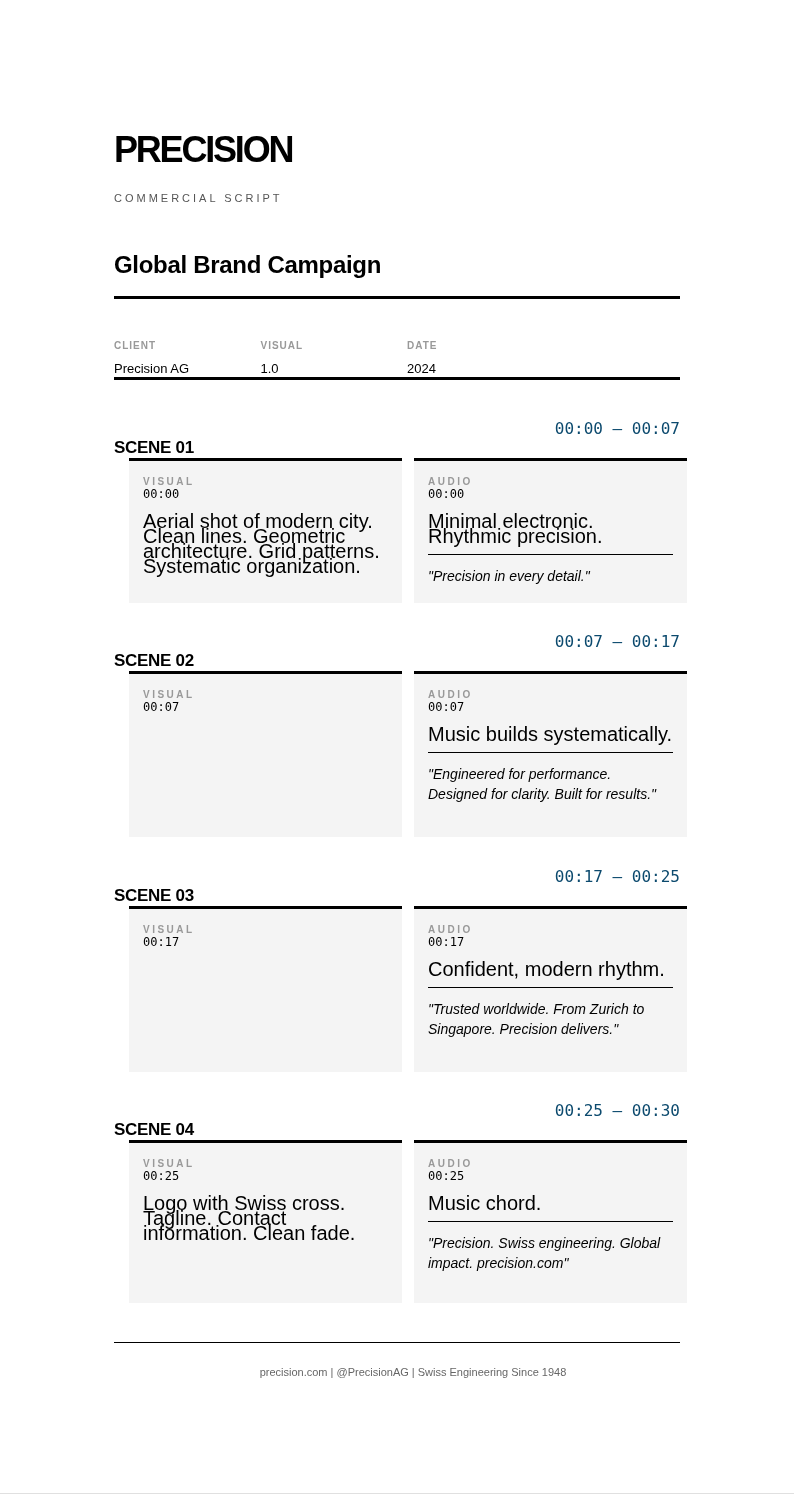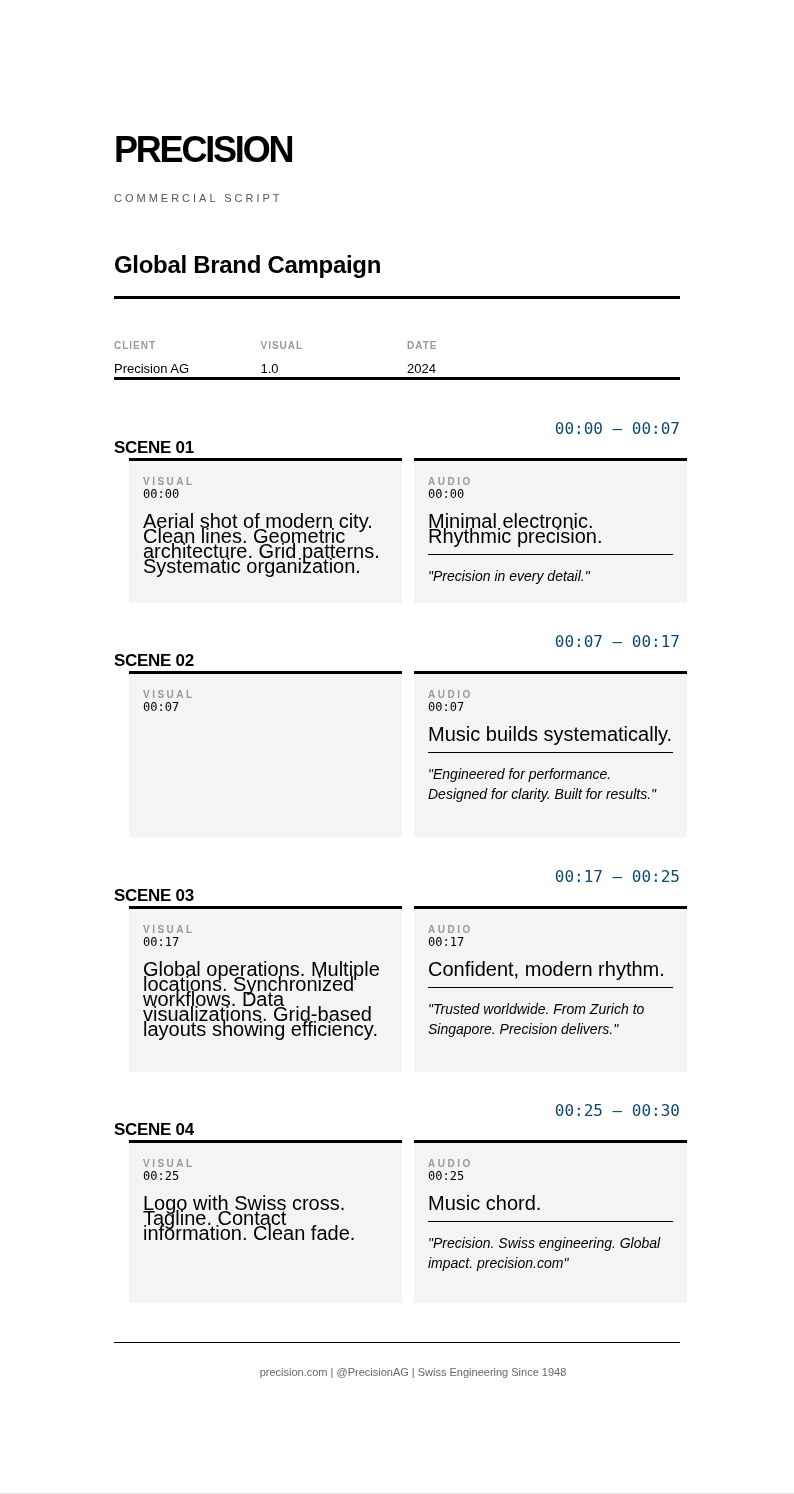--- a/index.html
+++ b/index.html
@@ -228,21 +228,20 @@
 
   <div class="scene" style="top:862px;">
     <div class="scene-head">
       <div class="scene-title">SCENE 03</div>
       <div class="scene-time">00:17 – 00:25</div>
     </div>
     <div class="scene-cols" style="top:44px;">
       <div class="card" style="height:166px;">
         <div class="card-label">VISUAL</div>
         <div class="card-time">00:17</div>
-        <div class="card-text">Global operations. Multiple locations. Synchronized workflows. Data visualizations. Grid-based layouts showing efficiency.</div>
       </div>
       <div class="card" style="height:166px;">
         <div class="card-label">AUDIO</div>
         <div class="card-time">00:17</div>
         <div class="card-text">Confident, modern rhythm.</div>
         <hr class="audio-divider">
         <div class="voiceover">"Trusted worldwide. From Zurich to Singapore. Precision delivers."</div>
       </div>
     </div>
   </div>

